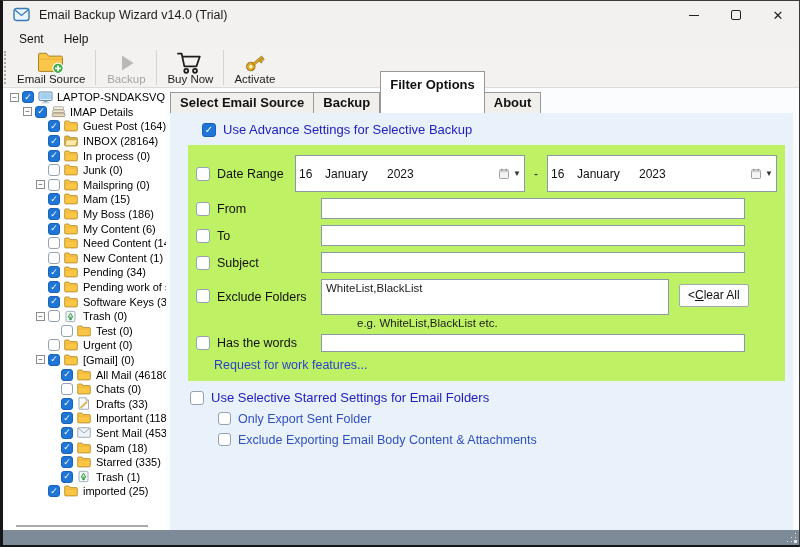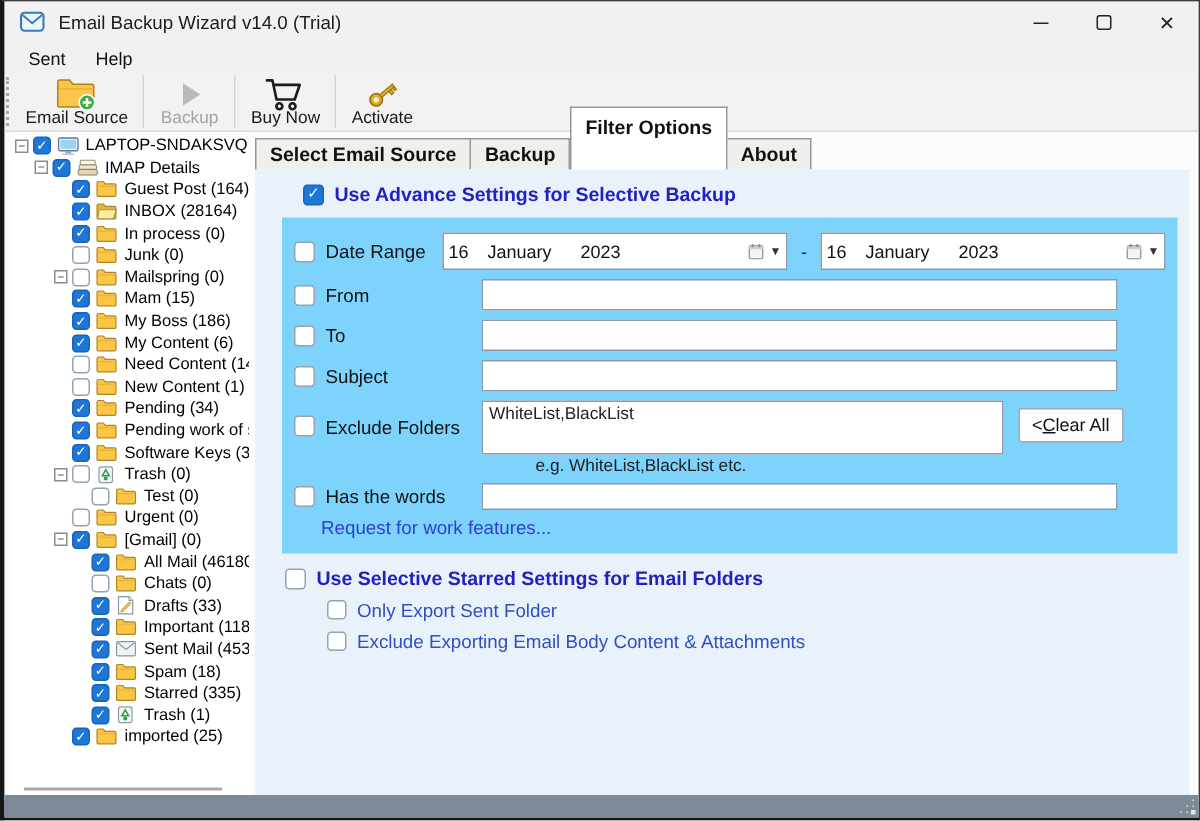--- a/index.html
+++ b/index.html
@@ -62,32 +62,32 @@
   .tab + .tab{ border-left:none; }
   .tab.active{ background:#fff; height:42px; padding-top:5px; border-left:1px solid #989898; position:relative; z-index:2; }
 
   .pane{ flex:1; background:#e9f1fa; overflow:hidden; }
 
   .adv-row{ display:flex; align-items:center; margin:9px 0 0 32px; }
   .cb-form{ flex:none; width:14px; height:14px; border:1px solid #93a3b1; border-radius:3px; background:#fff;
             display:inline-flex; align-items:center; justify-content:center; margin-right:7px;
             font-size:10px; line-height:1; color:#fff; }
   .cb-form.on{ background:#1e76d6; border-color:#1a63b8; }
-  .adv-label{ font-size:13px; font-weight:bold; color:#2121c0;text-align:center; }
-
-  
-  .filter-panel{ margin:8px 8px 0 18px; background:#7dd3fc; padding:10px 8px 8px 8px; }
+  .adv-label{ font-size:13px; font-weight:normal; color:#2121c0;text-align:center; }
+
+  
+  .filter-panel{ margin:8px 8px 0 18px; background:#bef264; padding:10px 8px 8px 8px; }
   .frow{ display:flex; align-items:center; margin-bottom:6px; }
   .frow .flabel{ font-size:12.5px; color:#111; }
   .lbl-date{ width:78px; }
   .lbl-std{ width:104px; }
   .textbox{ background:#fff; border:1px solid #8a9aa8; height:21px; font-family:"Liberation Sans",sans-serif;
             font-size:12px; color:#111; padding:0 4px; }
   .input-std{ width:424px; }
-  .datepicker{ width:230px; height:25px; background:#fff; border:1px solid #8a9aa8; display:flex;
+  .datepicker{ width:230px; height:37px; background:#fff; border:1px solid #8a9aa8; display:flex;
                align-items:center; font-size:12px; color:#111; padding:0 3px; }
   .dp-day{ width:26px; } .dp-month{ width:62px; } .dp-year{ width:44px; }
   .dp-flex{ flex:1; }
   .dp-cal{ display:inline-flex; margin-right:2px; }
   .dp-arrow{ font-size:8px; color:#333; margin-left:1px; }
   .date-dash{ width:22px; text-align:center; font-size:12px; color:#222; }
   .exclude-ta{ width:348px; height:36px; resize:none; background:#fff; border:1px solid #8a9aa8;
                font-family:"Liberation Sans",sans-serif; font-size:11.5px; color:#222; padding:2px 4px; }
   .clear-btn{ margin-left:10px; align-self:flex-start; margin-top:5px; background:#fdfdfd; border:1px solid #9fa9b2;
               border-radius:2px; padding:3px 8px 4px 8px; font-size:12px; color:#111; white-space:nowrap; }

